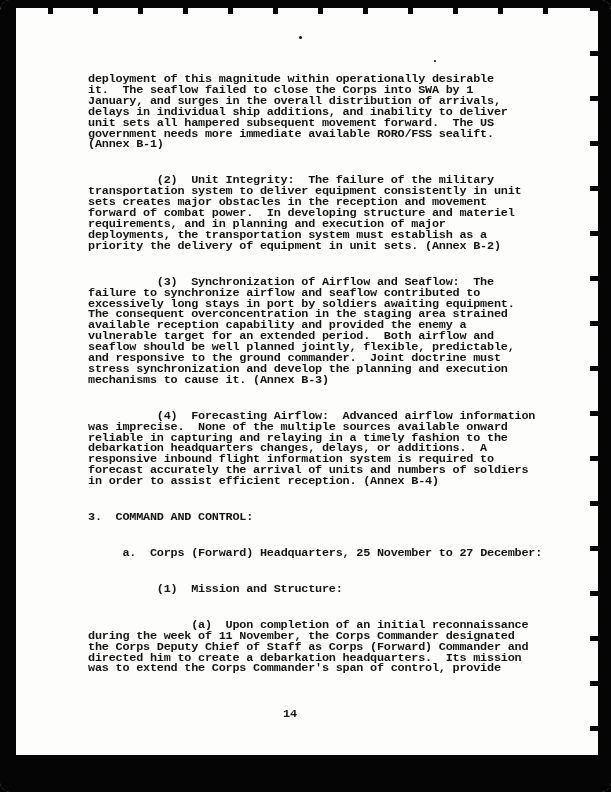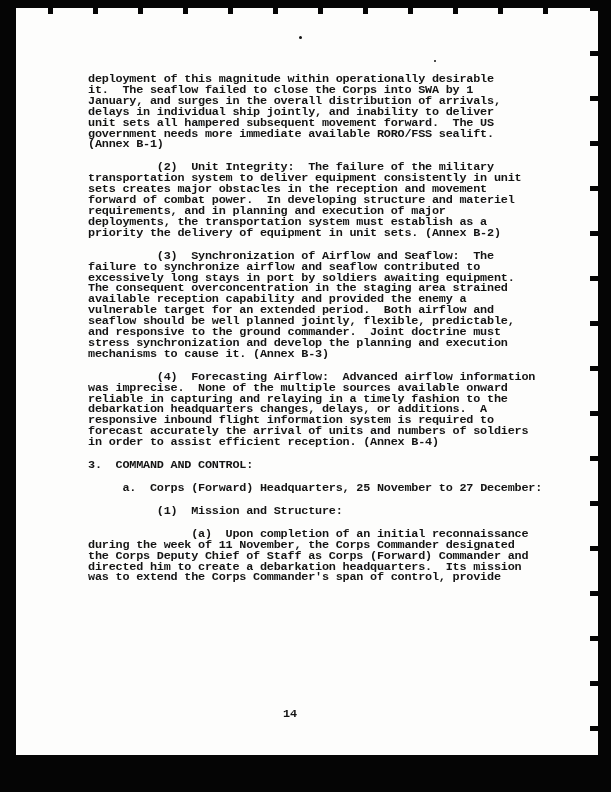--- a/index.html
+++ b/index.html
@@ -7,20 +7,21 @@
     padding: 0;
     background: #000;
   }
   .page {
     position: relative;
     width: 611px;
     height: 792px;
     background: #fdfdfc;
     overflow: hidden;
     font-family: "Liberation Mono", "DejaVu Sans Mono", monospace;
+    border-radius: 10px;
   }
   
   .bar-top {
     position: absolute; left: 0; top: 0; width: 100%; height: 8px;
     background: #050505;
   }
   .ticks-top {
     position: absolute; left: 48px; top: 8px; width: 525px; height: 6px;
     background: repeating-linear-gradient(90deg, #050505 0 5px, transparent 5px 45px);
   }
@@ -52,21 +53,21 @@
     left: 88px;
     top: 74px;
     width: 485px;
     color: #141414;
     font-weight: 700;
     font-size: 11.8px;
     line-height: 10.9px;
     letter-spacing: -0.2px;
   }
   .line { white-space: pre; }
-  .block { margin-top: 12px; }
+  .block { margin-top: 25px; }
   .block:first-child { margin-top: 0; }
   .block.heading, .block.underline_heading { }
   .block.underline_heading .u {
     text-underline-offset: 2px;
   }
   .page-number {
     position: absolute;
     left: 0; right: 31px;
     top: 707px;
     text-align: center;
@@ -86,21 +87,21 @@
   <div class="ticks-right"></div>
   <div class="bar-bottom"></div>
   <div class="speck s1"></div>
   <div class="speck s2"></div>
 
   <div class="content">
       <div class="block paragraph">
         <div class="line">deployment of this magnitude within operationally desirable</div>
         <div class="line">it.  The seaflow failed to close the Corps into SWA by 1</div>
         <div class="line">January, and surges in the overall distribution of arrivals,</div>
-        <div class="line">delays in individual ship jointly, and inability to deliver</div>
+        <div class="line">delays in individual ship additions, and inability to deliver</div>
         <div class="line">unit sets all hampered subsequent movement forward.  The US</div>
         <div class="line">government needs more immediate available RORO/FSS sealift.</div>
         <div class="line">(Annex B-1)</div>
       </div>
       <div class="block paragraph">
         <div class="line">          (2)  Unit Integrity:  The failure of the military</div>
         <div class="line">transportation system to deliver equipment consistently in unit</div>
         <div class="line">sets creates major obstacles in the reception and movement</div>
         <div class="line">forward of combat power.  In developing structure and materiel</div>
         <div class="line">requirements, and in planning and execution of major</div>

